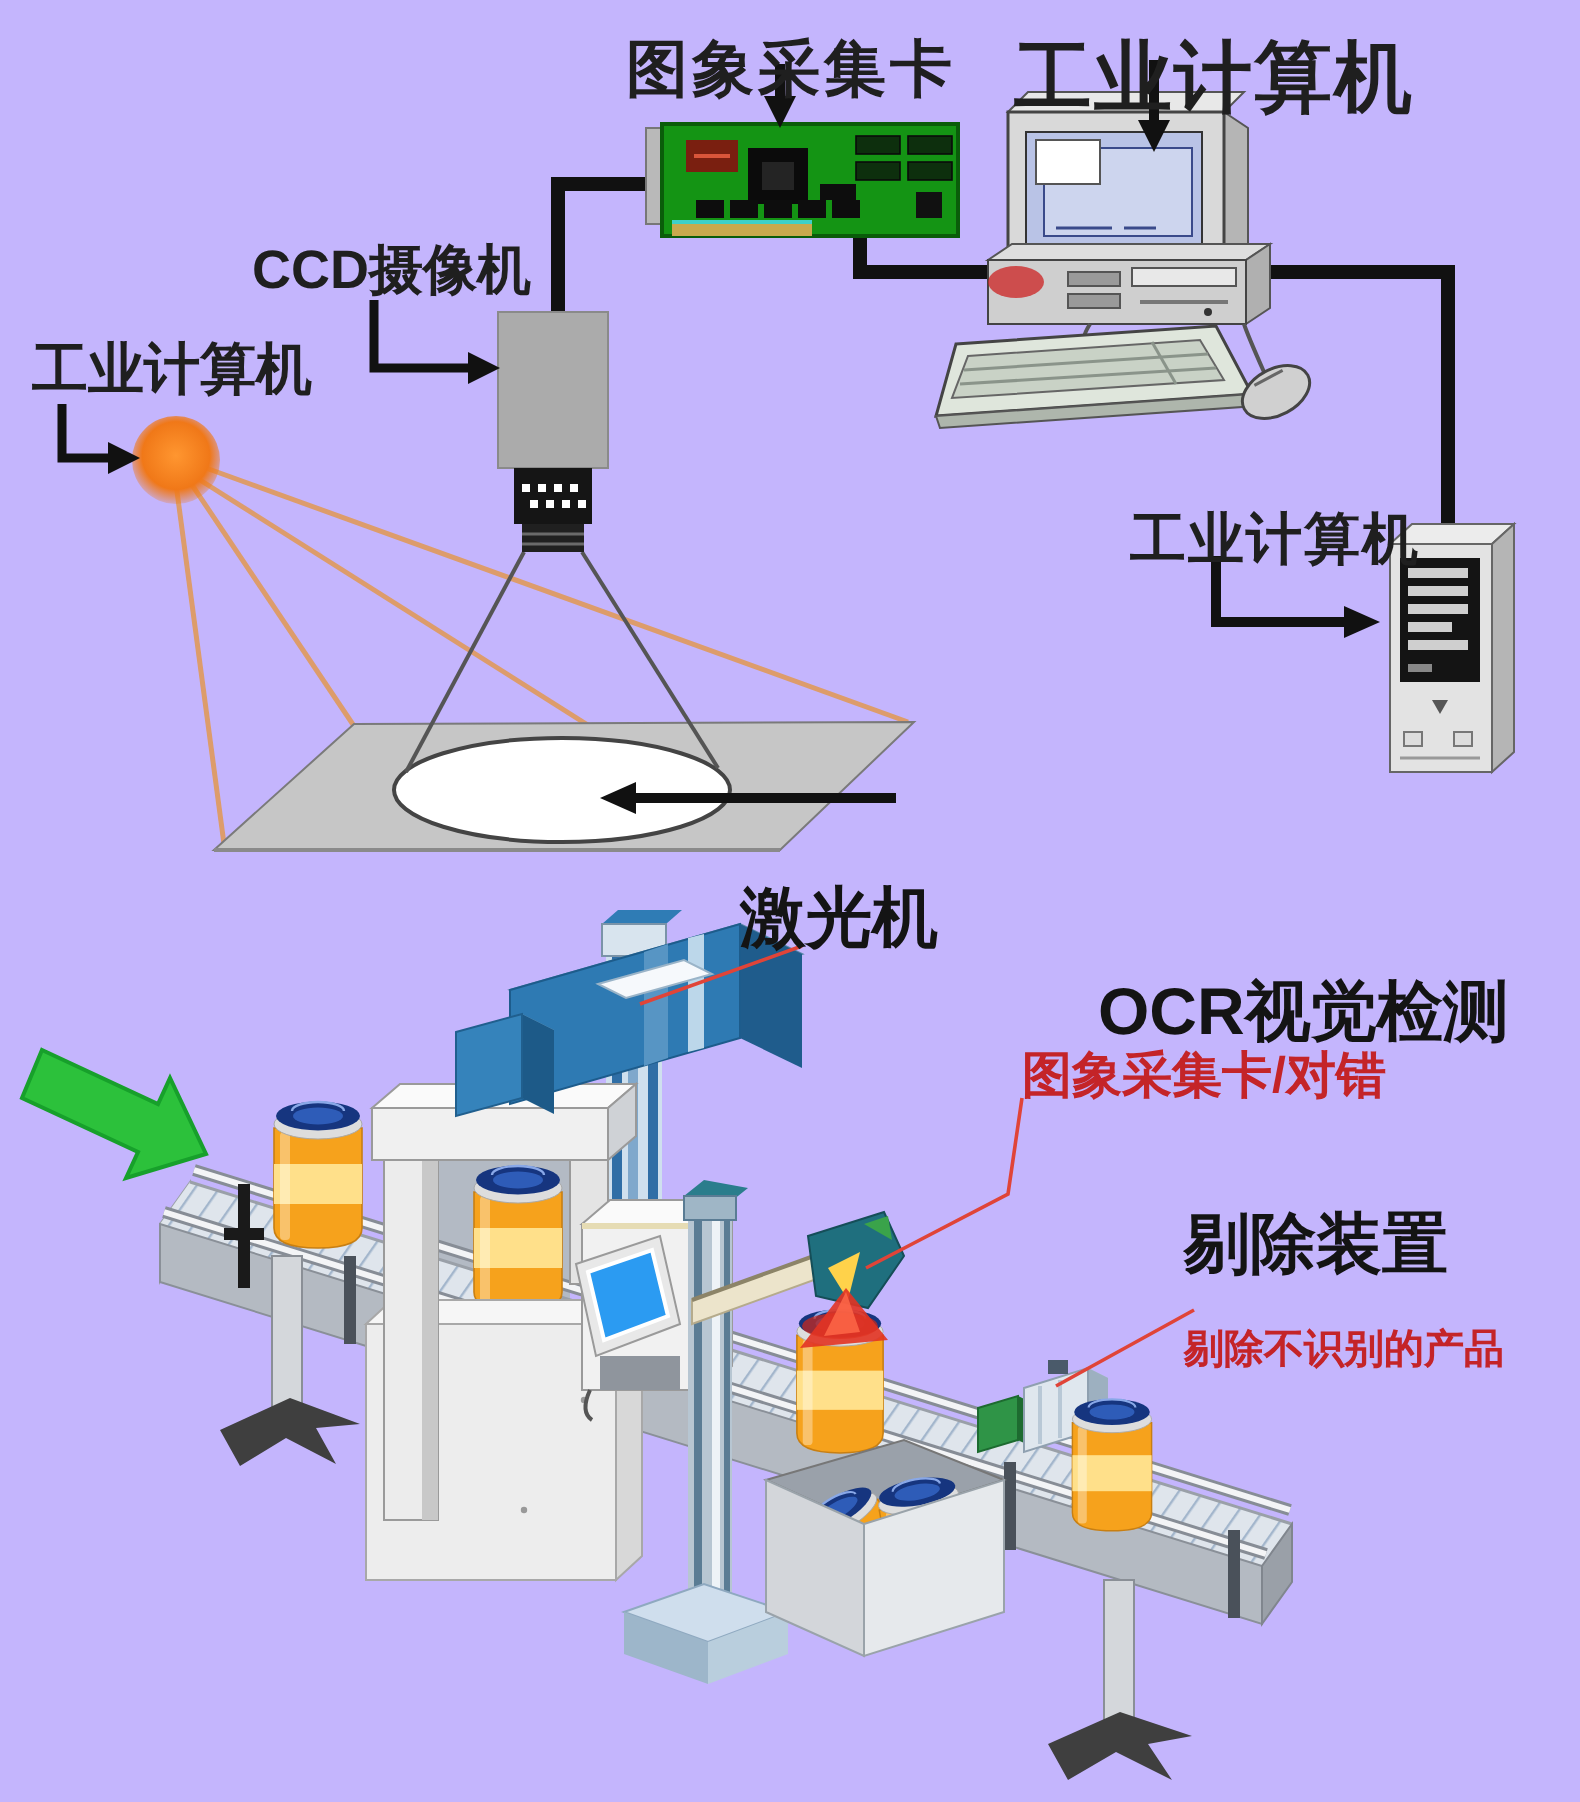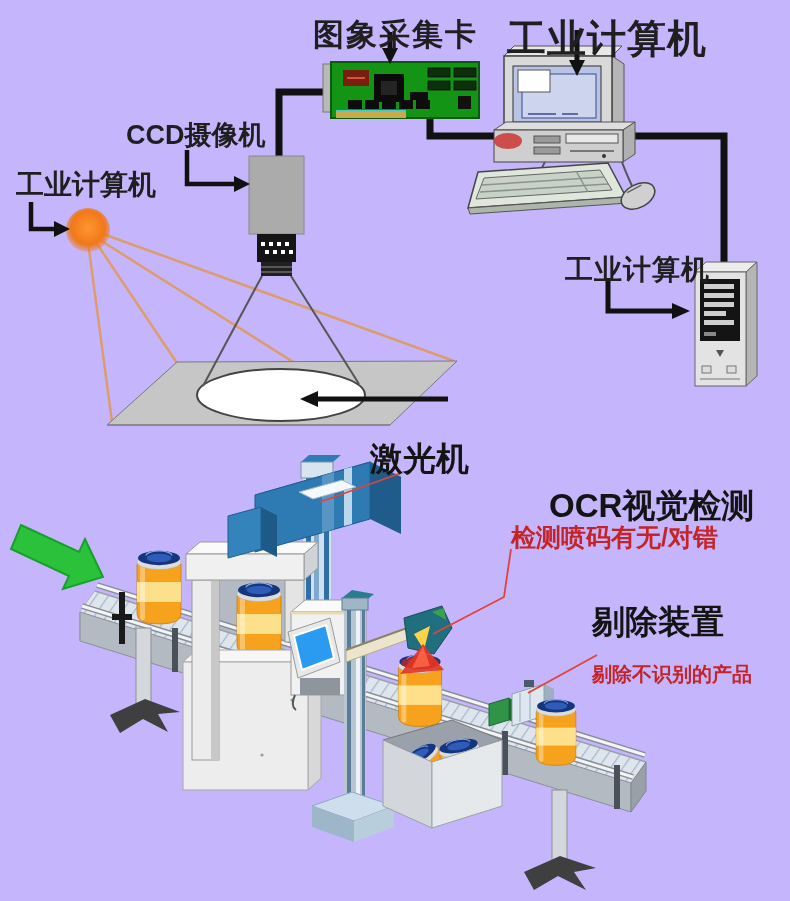--- a/index.html
+++ b/index.html
@@ -357,17 +357,17 @@
 </svg>
 
 <div class="lbl l-capture">图象采集卡</div>
 <div class="lbl l-computer">工业计算机</div>
 <div class="lbl l-camera">CCD摄像机</div>
 <div class="lbl l-light">工业计算机</div>
 <div class="lbl l-controller">工业计算机</div>
 
 <div class="lbl-big l-laser">激光机</div>
 <div class="lbl-big l-ocr">OCR视觉检测</div>
-<div class="lbl-red l-ocr-sub">检测喷码有无/对错</div>
+<div class="lbl-red l-ocr-sub">图象采集卡/对错</div>
 <div class="lbl-big l-reject">剔除装置</div>
 <div class="lbl-red l-reject-sub">剔除不识别的产品</div>
 
 </div>
 
 </body></html>

